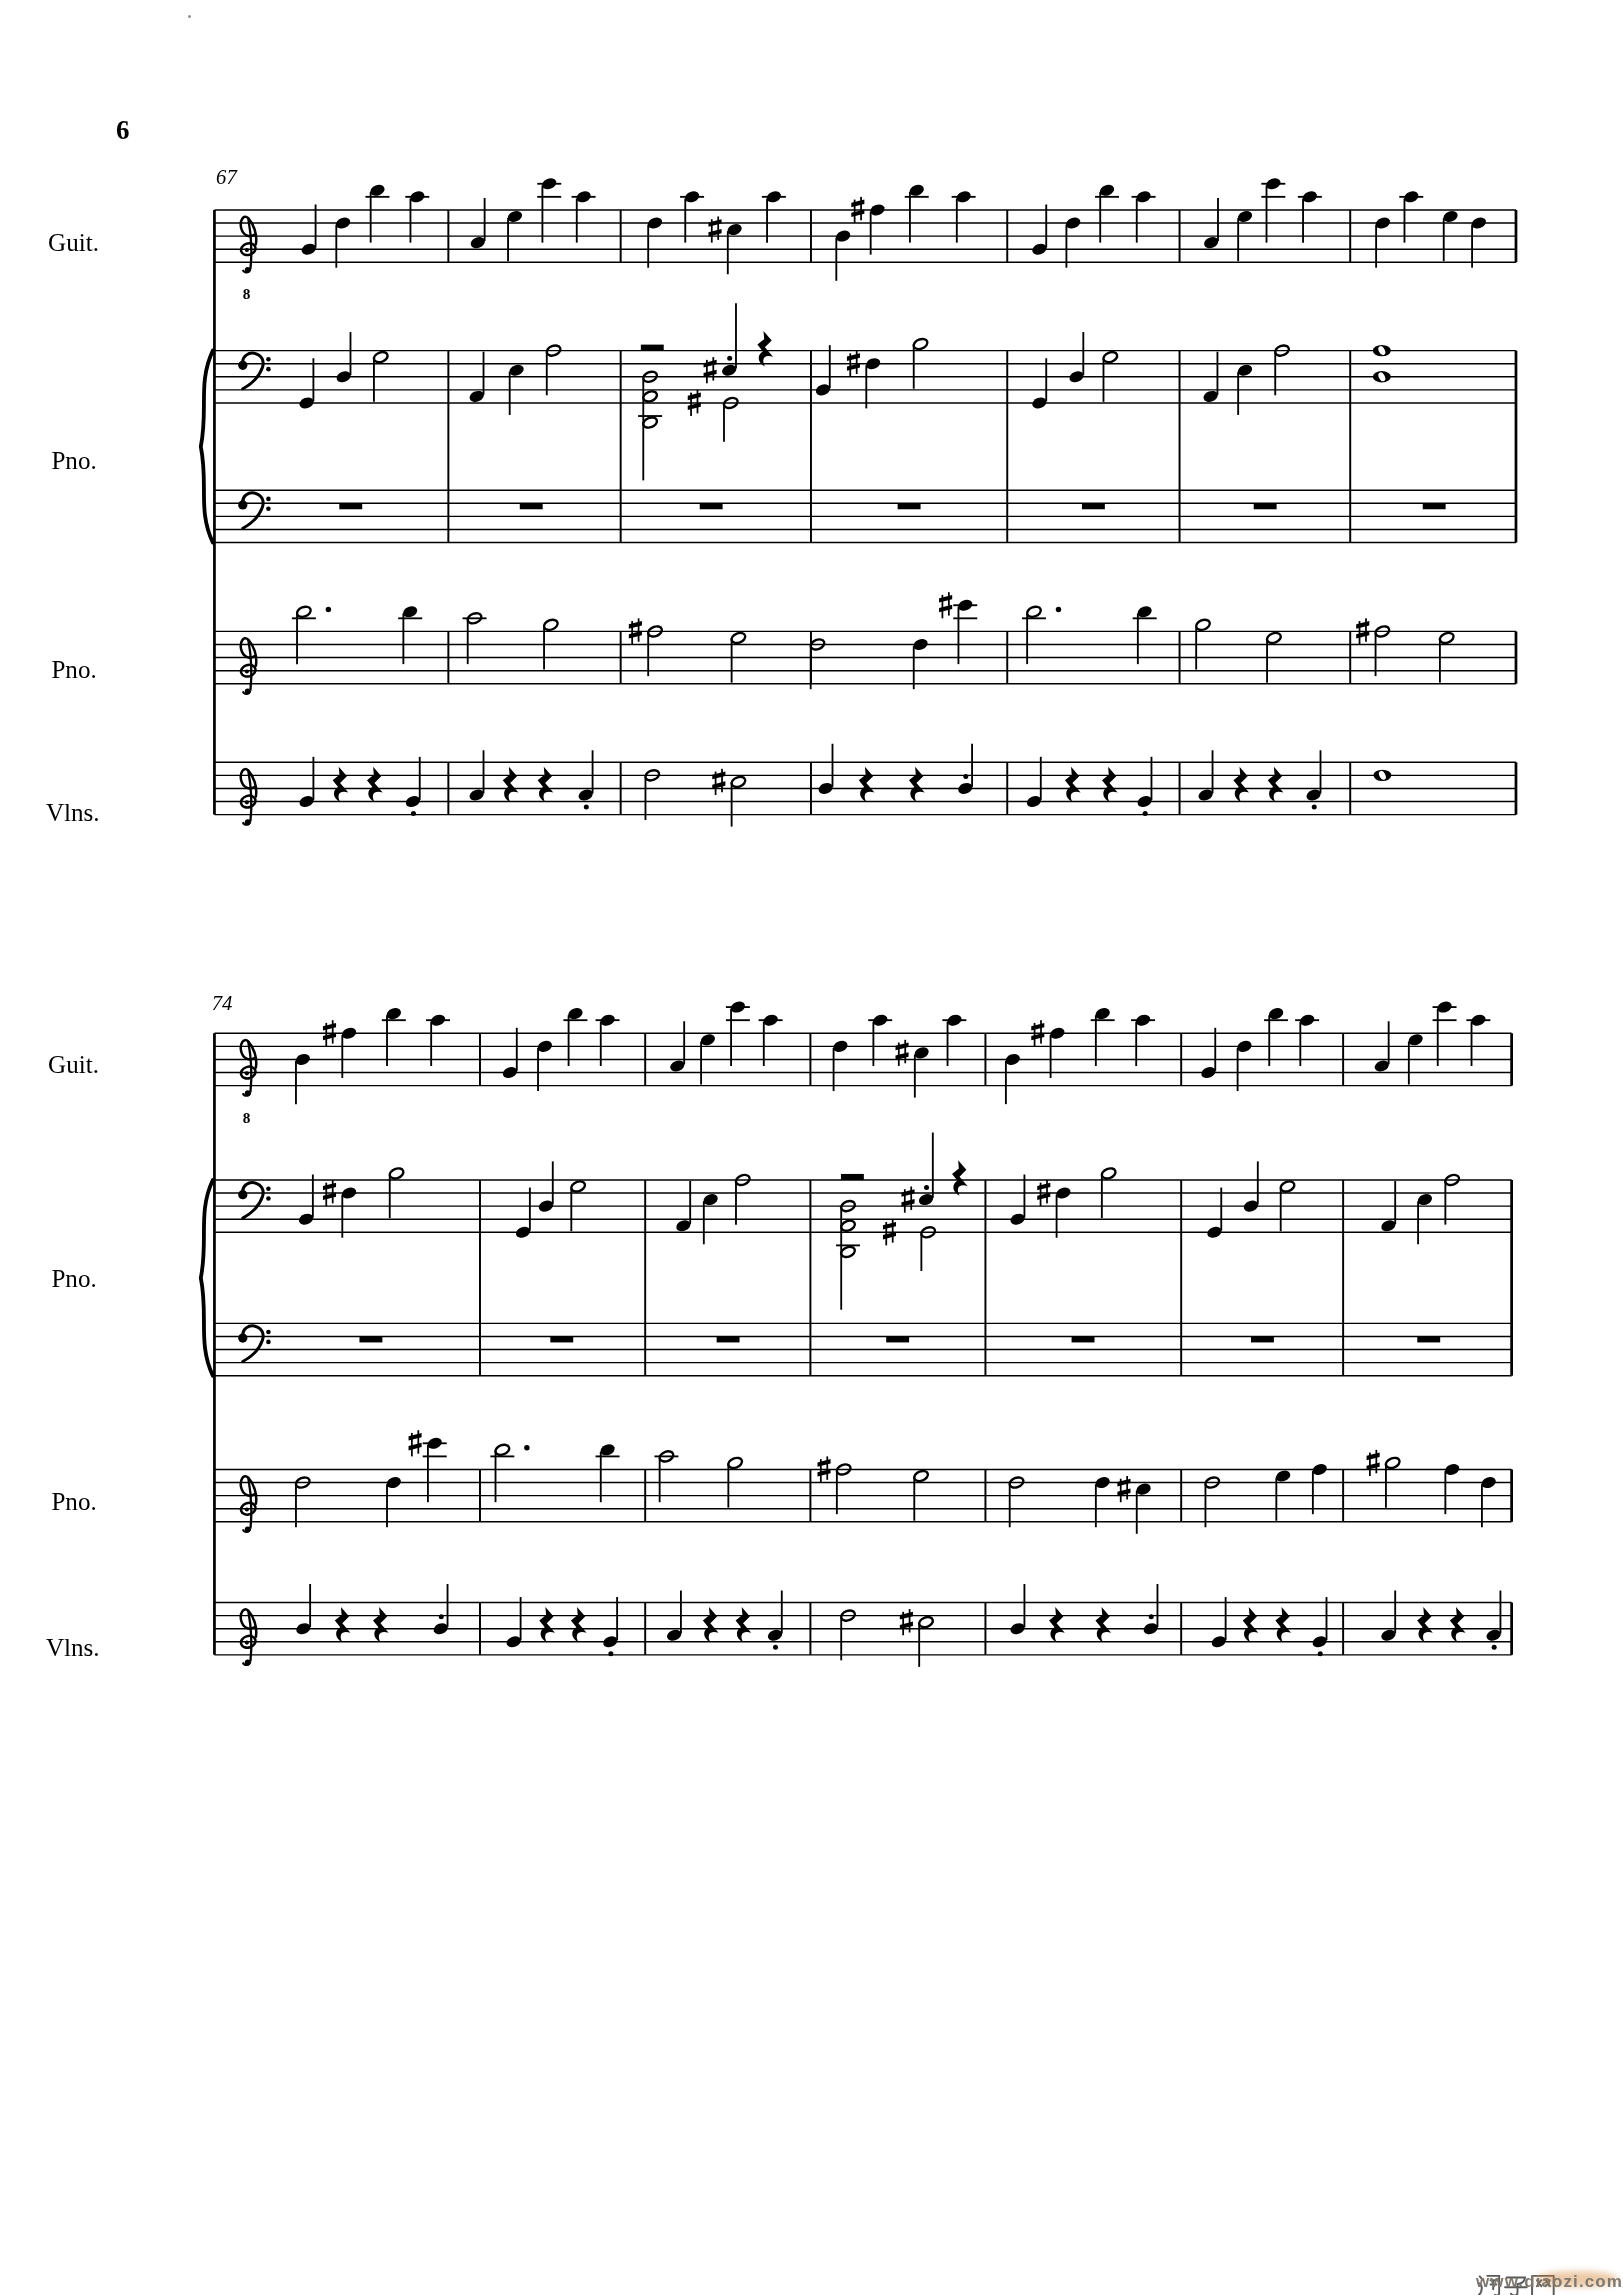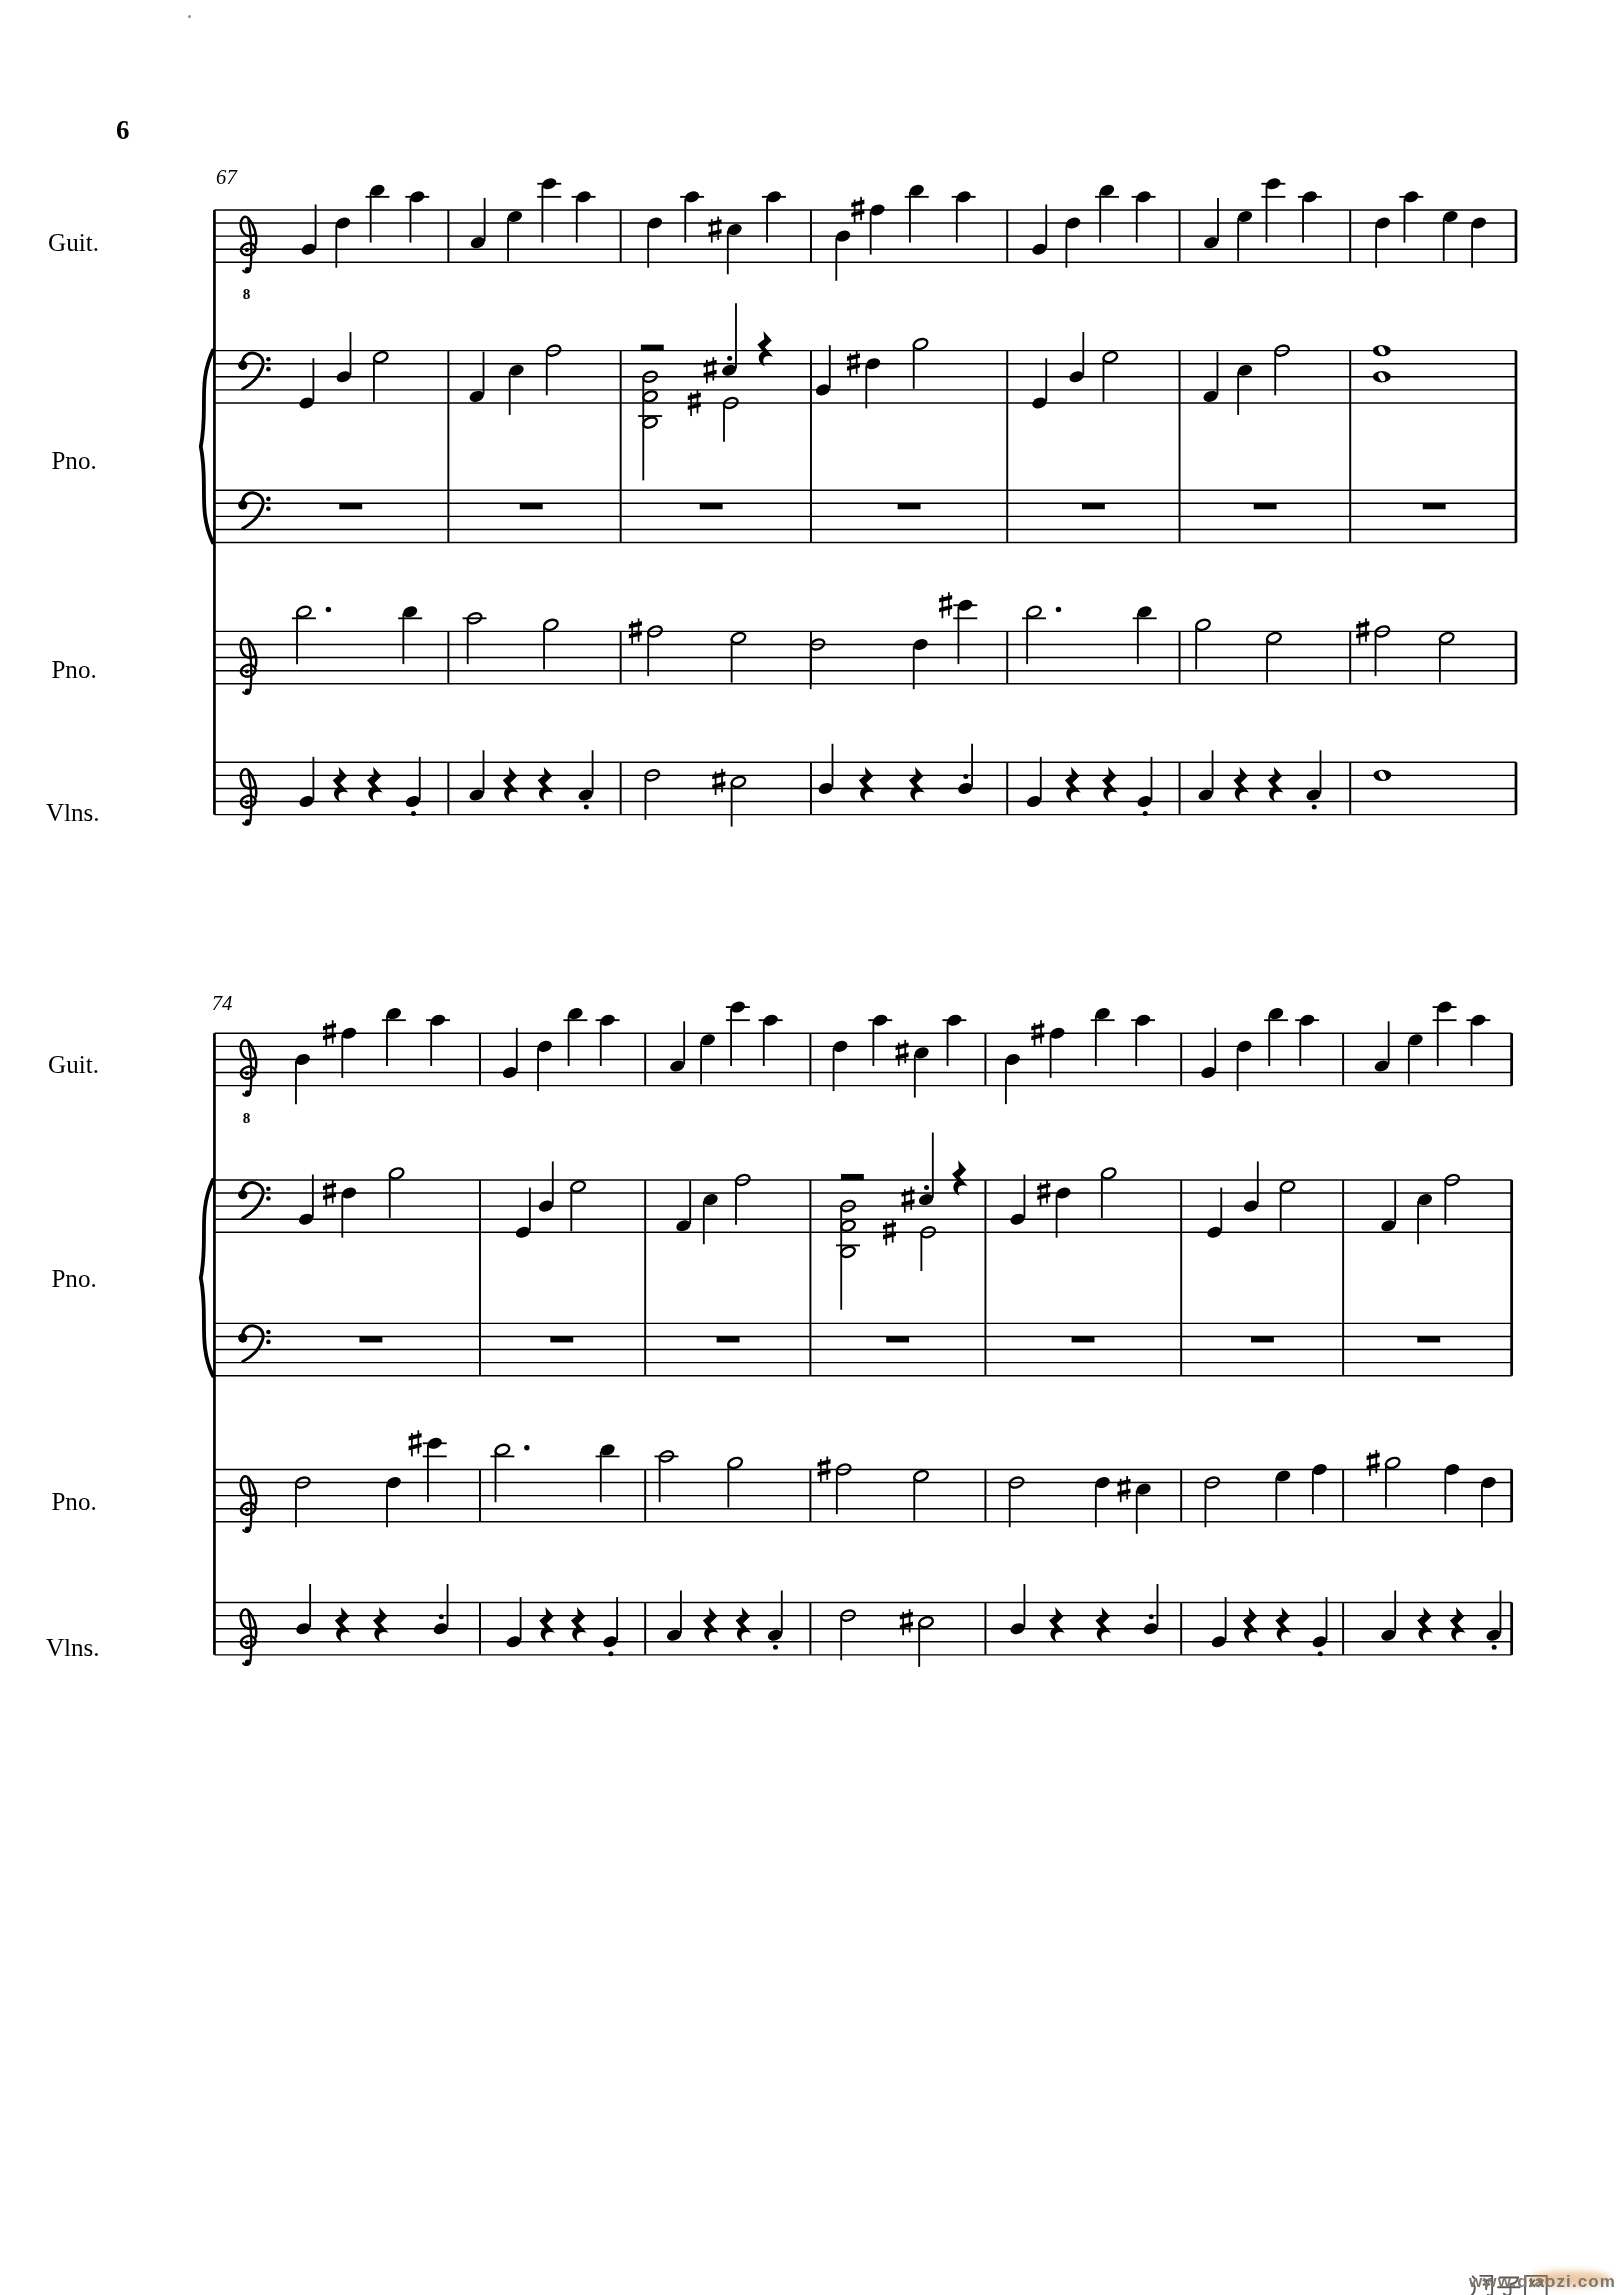--- a/index.html
+++ b/index.html
@@ -1,21 +1,21 @@
 <!DOCTYPE html>
 <html style="font-size:8.7px"><head>
 <meta charset="utf-8">
 <style>
   html,body{margin:0;padding:0;background:#e8e8e8;}
   .page{position:relative;width:1623px;height:2295px;background:#ffffff;margin:0 auto;
         font-family:"Liberation Serif", serif;overflow:hidden;}
   svg{position:absolute;left:0;top:0;}
   .page-number{position:absolute;left:116px;top:115px;font-size:27px;font-weight:bold;color:#000;}
   .artifact-dot{position:absolute;left:188px;top:14.7px;width:2.7px;height:3.3px;border-radius:1.6px;background:#8f8f8f;}
-  .watermark{position:absolute;right:7px;bottom:3.3px;text-align:right;}
+  .watermark{position:absolute;right:0;bottom:3.3px;text-align:right;}
   .watermark .url{font-family:"Liberation Sans", sans-serif;font-size:17px;font-weight:bold;
                   color:#7e786f;letter-spacing:1.1px;position:relative;z-index:2;}
   .smudge{position:absolute;right:5.5px;bottom:4.4px;width:82px;height:16.4px;border-radius:50%;
           background:rgba(213,137,62,0.45);filter:blur(3.3px);z-index:1;}
   .cn{margin-bottom:1.1px;}
   text{fill:#000;}
   .lbl{font-family:"Liberation Serif", serif;font-size:46px;}
   .mnum{font-family:"Liberation Serif", serif;font-size:38px;font-style:italic;}
   .oct8{font-family:"Liberation Serif", serif;font-size:28px;font-weight:bold;}
 </style>

